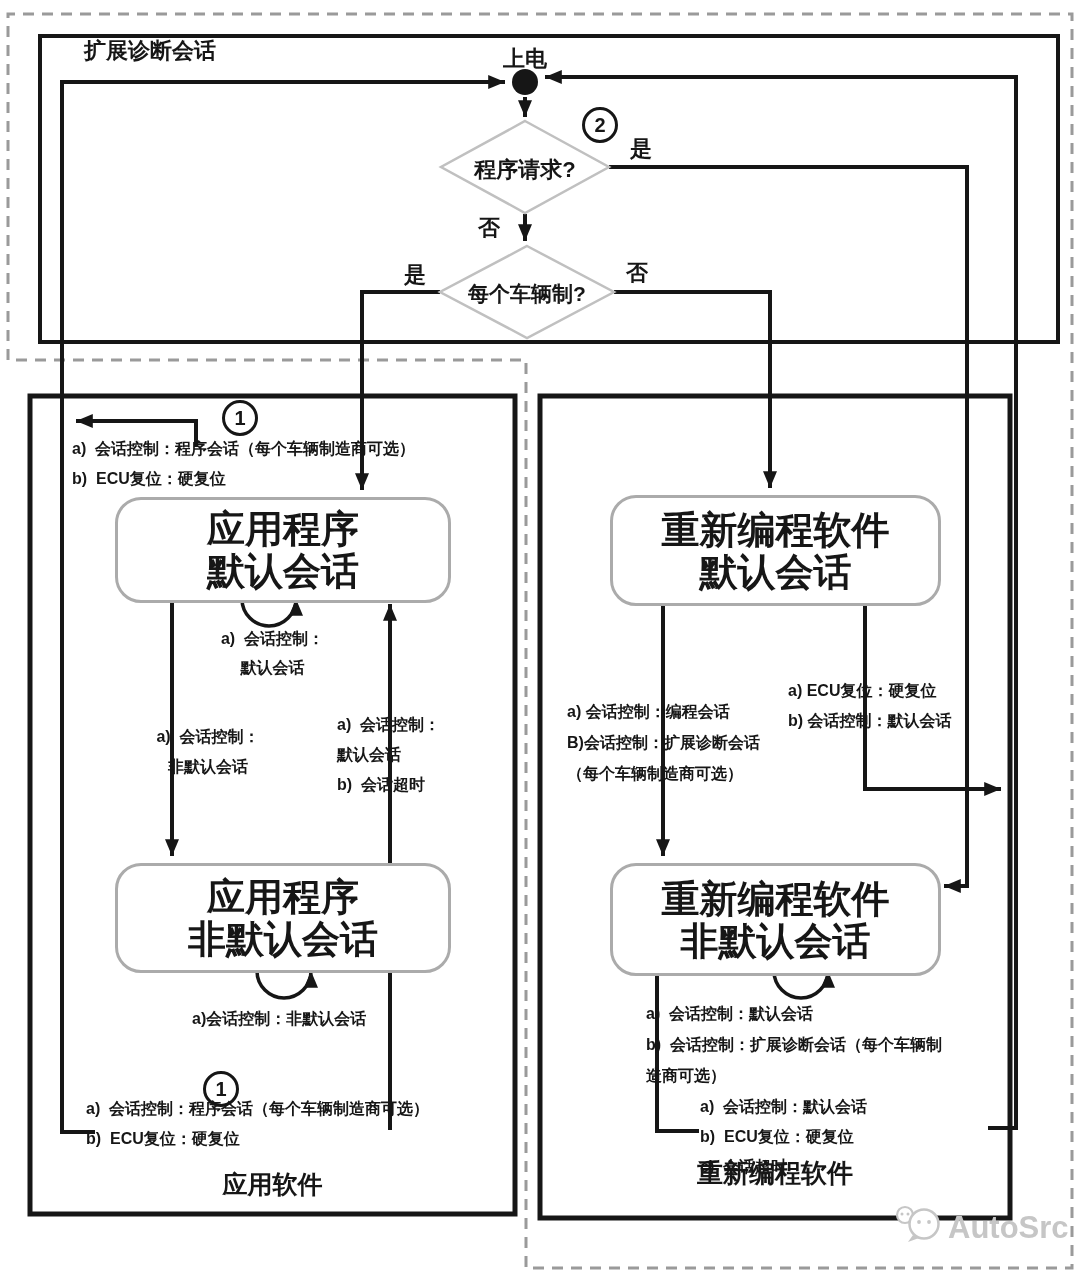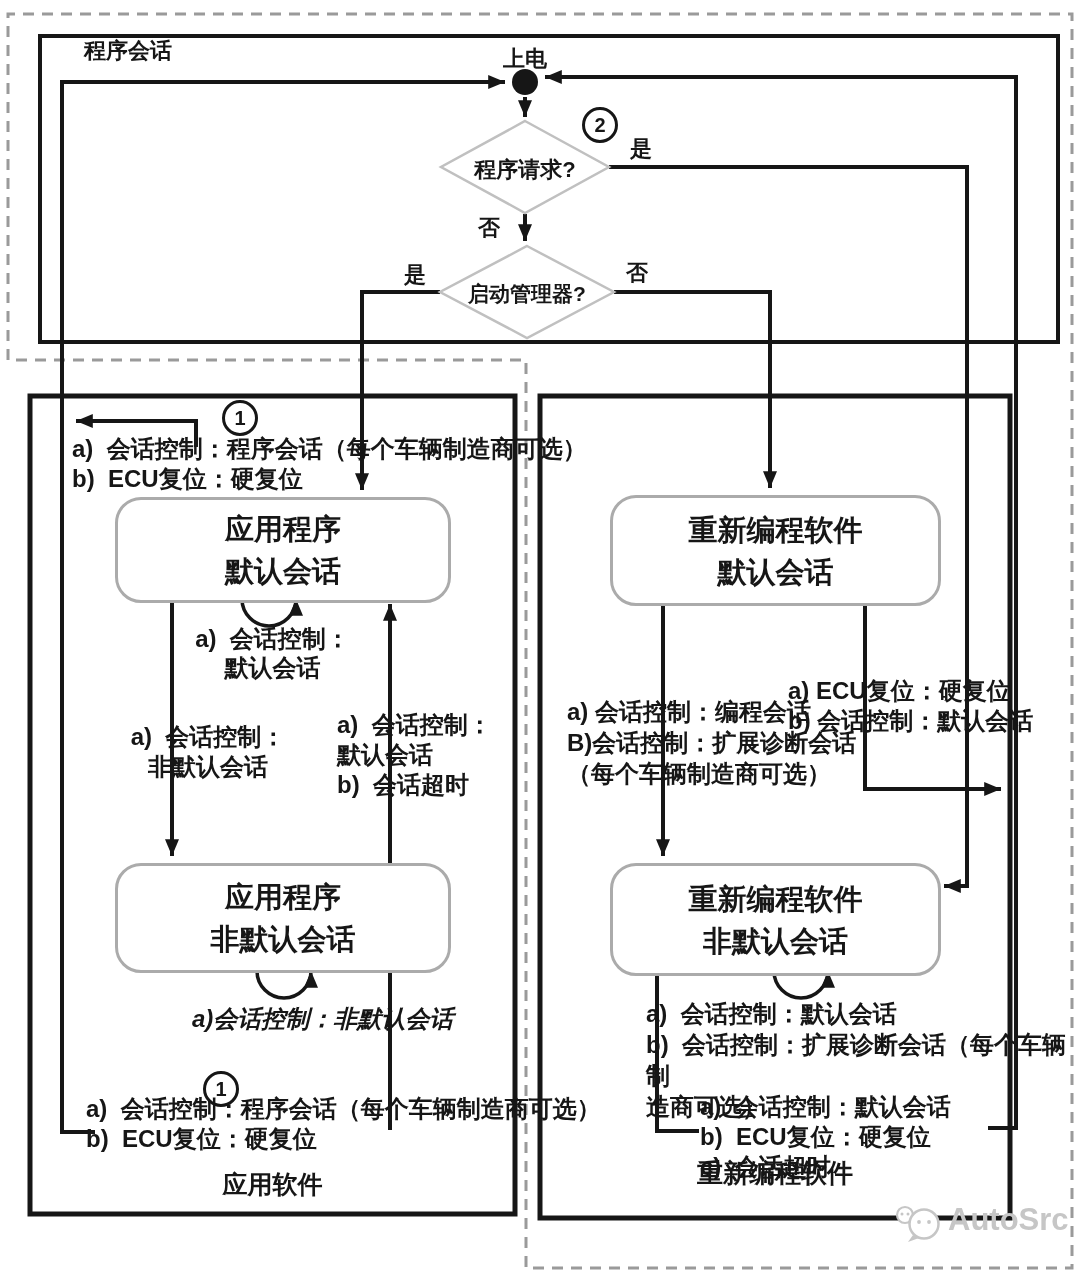--- a/index.html
+++ b/index.html
@@ -8,30 +8,30 @@
   #stage{position:absolute;left:0;top:0;width:1080px;height:1276px;}
   #wires{position:absolute;left:0;top:0;z-index:1;}
   .dash{fill:none;stroke:var(--dashed-border,#9a9a9a);stroke-width:3;stroke-dasharray:11 8;}
   .boxline{fill:none;stroke:var(--line,#161616);}
   .fl{fill:none;stroke:var(--line,#161616);stroke-width:4;stroke-linejoin:miter;}
   .loop{stroke-width:3.5;}
   .diamond{fill:#ffffff;stroke:var(--diamond-stroke,#c0c0c0);stroke-width:2.5;}
   #ah path{fill:var(--line,#161616);}
   .lbl{position:absolute;font-weight:700;color:var(--line,#161616);
        white-space:pre-wrap;z-index:3;}
-  .note{font-size:24px;line-height:30px;}
+  .note{font-size:16px;line-height:30px;}
   .center{text-align:center;}
   .state{position:absolute;background:#ffffff;border:3px solid var(--state-stroke,#ababab);
          border-radius:26px;display:flex;align-items:center;justify-content:center;
-         text-align:center;font-weight:700;font-size:29px;line-height:42px;
+         text-align:center;font-weight:700;font-size:38px;line-height:42px;
          white-space:pre-line;color:var(--line,#161616);z-index:2;}
   .badge{position:absolute;width:30px;height:30px;border:3px solid var(--line,#161616);
          border-radius:50%;display:flex;align-items:center;justify-content:center;
          font-size:20px;font-weight:700;background:#fff;color:var(--line,#161616);z-index:3;}
-  .wm{position:absolute;left:893px;top:1202px;display:flex;align-items:flex-start;gap:5px;
+  .wm{position:absolute;left:893px;top:1202px;display:flex;align-items:flex-end;gap:5px;
       color:var(--watermark,#c6c6c6);font-size:31px;font-weight:700;z-index:3;}
 </style>
 </head>
 <body>
 
 <div id="stage">
 
   <svg id="wires" width="1080" height="1276" viewBox="0 0 1080 1276">
     <defs>
       <marker id="ah" viewBox="0 0 12 10" refX="12" refY="5" markerWidth="17" markerHeight="14" orient="auto" markerUnits="userSpaceOnUse">
@@ -61,45 +61,45 @@
     <path class="fl" marker-end="url(#ah)" d="M865,602 L865,789 L1001,789"></path>
     <path class="fl loop" marker-end="url(#ah)" d="M774,971 A27,27 0 0 0 828,971"></path>
     <path class="fl" d="M657,971 L657,1131 L699,1131"></path>
 
     <circle cx="525" cy="82" r="13" fill="#161616"></circle>
 
     <polygon class="diamond" points="525,121 609,167 525,213 441,167"></polygon>
     <polygon class="diamond" points="527,246 614,292 527,338 440,292"></polygon>
   </svg>
 
-  <div class="lbl" style="left:84px;top:36px;font-size:22px;">程序会话</div>
+  <div class="lbl" style="left:84px;top:36px;font-size:22px;">扩展诊断会话</div>
   <div class="lbl center" style="left:493px;top:44px;width:64px;font-size:22px;">上电</div>
   <div class="lbl center" style="left:441px;top:155px;width:168px;font-size:22px;">程序请求?</div>
   <div class="badge" style="left:582px;top:107px;">2</div>
   <div class="lbl" style="left:630px;top:134px;font-size:22px;">是</div>
   <div class="lbl" style="left:478px;top:213px;font-size:22px;">否</div>
-  <div class="lbl center" style="left:432px;top:280px;width:190px;font-size:21px;">启动管理器?</div>
+  <div class="lbl center" style="left:432px;top:280px;width:190px;font-size:21px;">每个车辆制?</div>
   <div class="lbl" style="left:404px;top:260px;font-size:22px;">是</div>
   <div class="lbl" style="left:626px;top:258px;font-size:22px;">否</div>
 
   <div class="badge" style="left:222px;top:400px;">1</div>
   <div class="lbl note" style="left:72px;top:434px;">a)  会话控制：程序会话（每个车辆制造商可选）
 b)  ECU复位：硬复位</div>
   <div class="state" style="left:115px;top:497px;width:330px;height:100px;">应用程序
 默认会话</div>
   <div class="lbl note center" style="left:185px;top:624px;width:175px;line-height:29px;">a)  会话控制：
 默认会话</div>
   <div class="lbl note center" style="left:108px;top:722px;width:200px;">a)  会话控制：
 非默认会话</div>
   <div class="lbl note" style="left:337px;top:710px;">a)  会话控制：
 默认会话
 b)  会话超时</div>
   <div class="state" style="left:115px;top:863px;width:330px;height:104px;">应用程序
 非默认会话</div>
-  <div class="lbl note" style="left:192px;top:1004px;font-style:italic;">a)会话控制：非默认会话</div>
+  <div class="lbl note" style="left:192px;top:1004px;">a)会话控制：非默认会话</div>
   <div class="badge" style="left:203px;top:1071px;">1</div>
   <div class="lbl note" style="left:86px;top:1094px;">a)  会话控制：程序会话（每个车辆制造商可选）
 b)  ECU复位：硬复位</div>
   <div class="lbl center" style="left:30px;top:1168px;width:485px;font-size:25px;">应用软件</div>
 
   <div class="state" style="left:610px;top:495px;width:325px;height:105px;">重新编程软件
 默认会话</div>
   <div class="lbl note" style="left:567px;top:696px;line-height:31px;">a) 会话控制：编程会话
 B)会话控制：扩展诊断会话
 （每个车辆制造商可选）</div>

